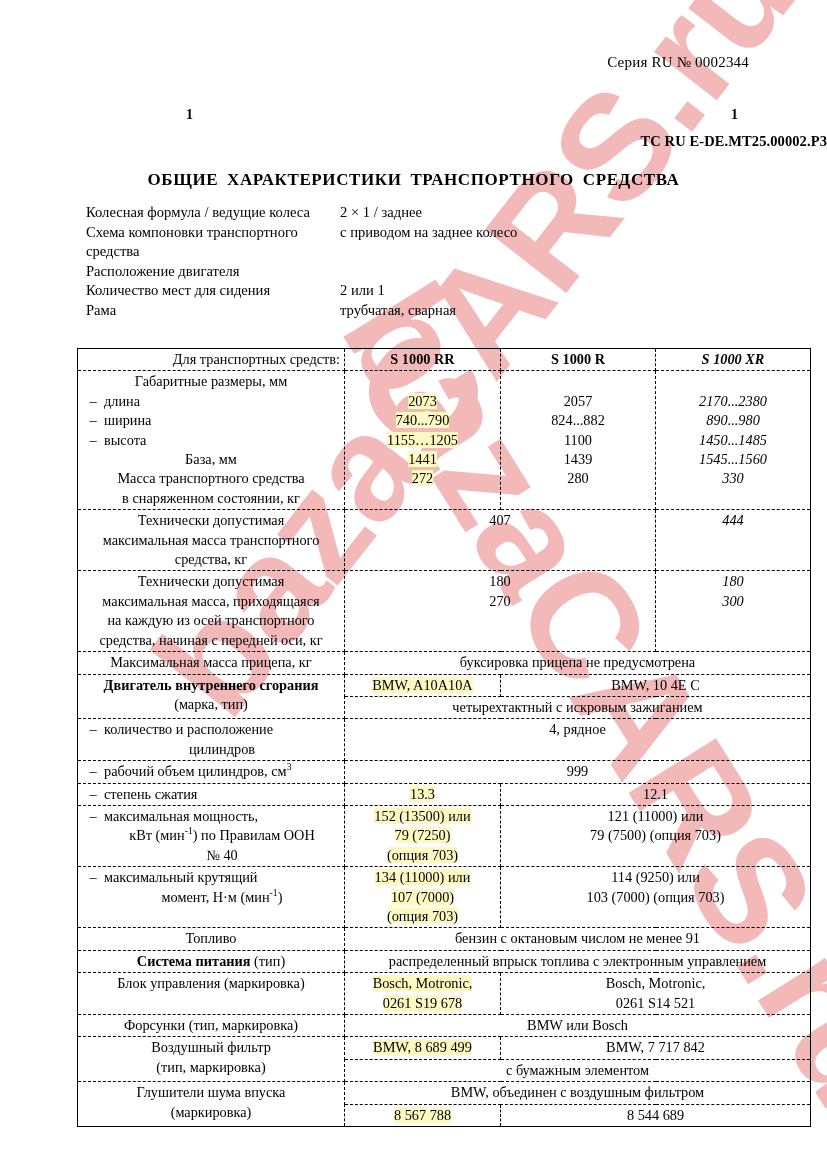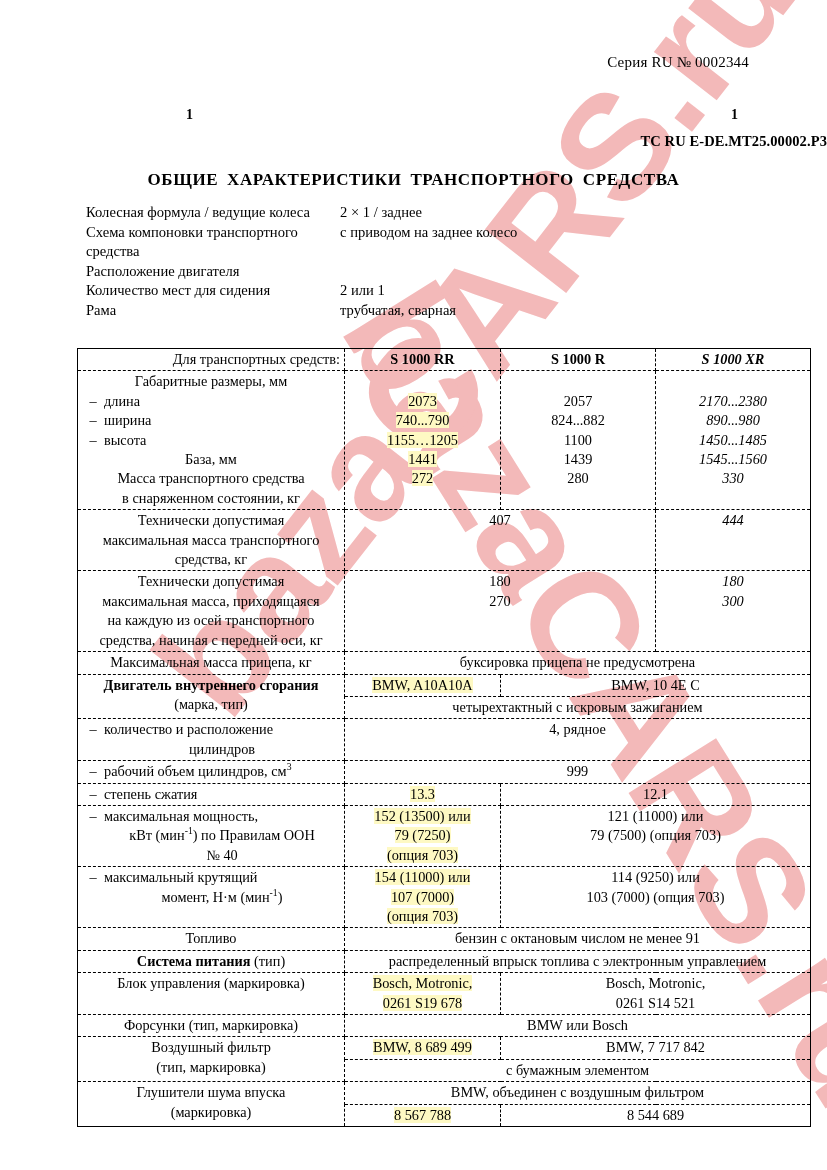--- a/index.html
+++ b/index.html
@@ -399,21 +399,21 @@
     <tr class="solid-bottom">
       <td class="c-label">
         <div class="dash-item">
           <span class="dash">–</span>
           <span>максимальный крутящий</span>
         </div>
         <div class="sub-indent"><span>момент, Н·м (мин</span><sup>-1</sup><span>)</span></div>
       </td>
       <td class="c-rr">
         <div class="cell-lines">
-          <div><span class="hl">154 (11000) или</span></div>
+          <div><span class="hl">134 (11000) или</span></div>
           <div><span class="hl">107 (7000)</span></div>
           <div><span class="hl">(опция 703)</span></div>
         </div>
       </td>
       <td class="c-r" colspan="2">
         <div class="cell-lines">
           <div>114 (9250) или</div>
           <div>103 (7000) (опция 703)</div>
         </div>
       </td>

